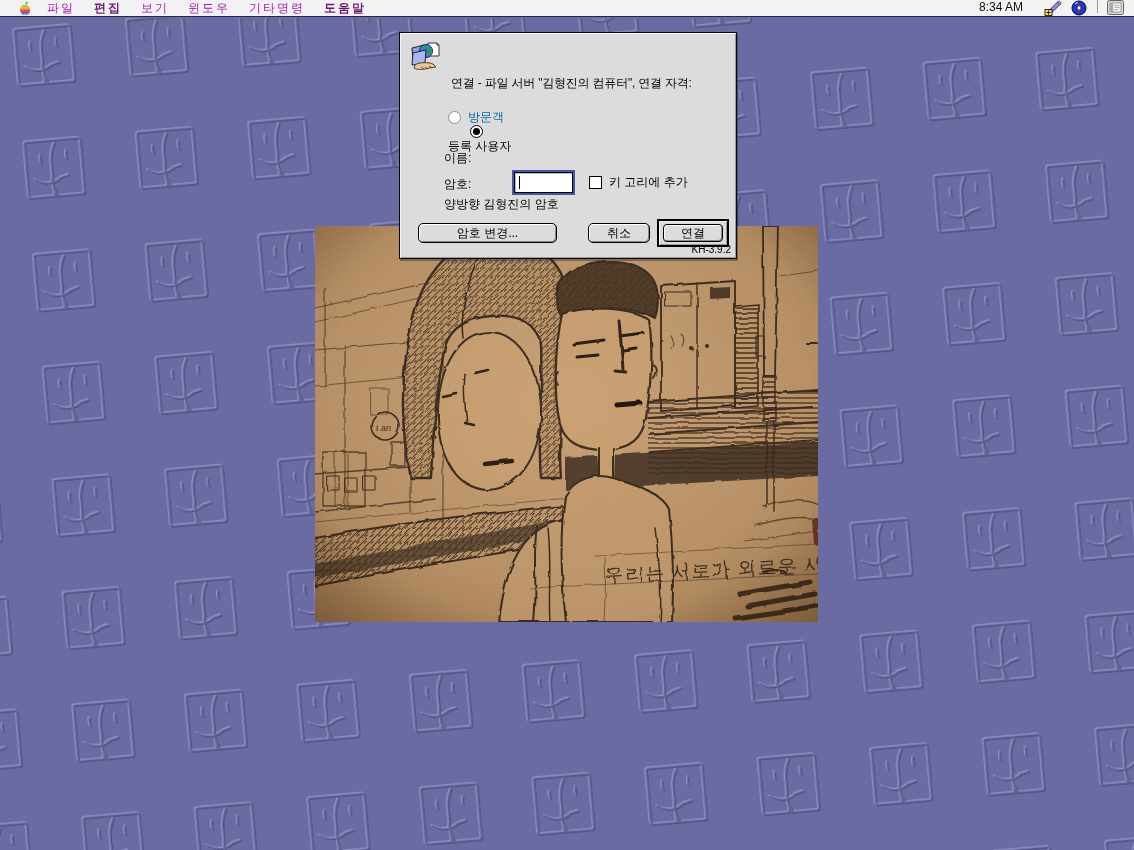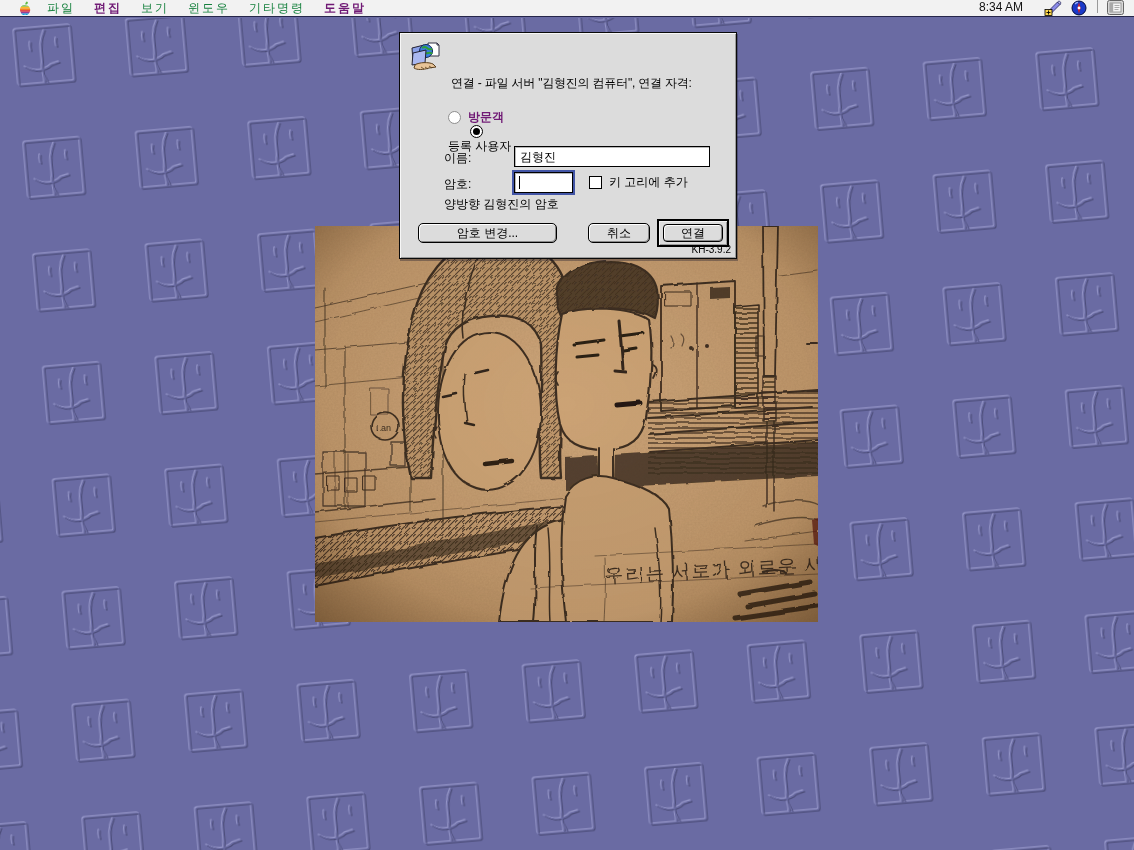--- a/index.html
+++ b/index.html
@@ -9,41 +9,41 @@
   .desktop-svg{position:absolute;left:0;top:18px;width:1134px;height:832px;}
   .picture-svg{position:absolute;left:315px;top:226px;width:503px;height:396px;}
 
   
   .menubar{position:absolute;left:0;top:0;width:1134px;height:17px;
     background:#f2f2f2;border-bottom:1px solid #26264a;
     display:flex;align-items:center;font-size:12px;color:#000;z-index:30;
     padding:0 10px;box-sizing:border-box;}
   .menubar .apple{margin:0 16px 0 8px;}
   .menu-item{margin-right:19px;white-space:nowrap;cursor:default;letter-spacing:2px;}
-  .menu-item.disabled{color:#15803d;}
+  .menu-item.disabled{color:#a21caf;}
   .menu-item.enabled{color:#701a75;font-weight:bold;}
   .mb-right{margin-left:auto;display:flex;align-items:flex-start;}
   .clock{margin-right:12px;font-size:12px;color:#111;}
   .mb-icon{margin-left:9px;}
   .mb-divider{width:1px;height:13px;background:#9a9a9a;margin-left:10px;}
 
   
   .dialog{position:absolute;left:399px;top:32px;width:338px;height:227px;z-index:20;
     background:#dcdcdc;border:1px solid #0a0a0a;box-sizing:border-box;
     box-shadow:inset 1px 1px 0 #f7f7f7,inset -1px -1px 0 #9b9b9b,1px 2px 0 rgba(20,20,40,.35);
     font-size:12px;color:#000;}
   .dlg-icon{position:absolute;left:9px;top:7px;}
   .dlg-msg{position:absolute;left:51px;top:42px;white-space:nowrap;letter-spacing:-0.2px;}
   .radio-row{position:absolute;left:48px;display:flex;align-items:center;}
   .radio{width:11px;height:11px;border-radius:50%;border:1px solid #000;background:#fff;
     margin-right:7px;position:relative;box-sizing:content-box;}
   .radio.sel::after{content:"";position:absolute;left:2px;top:2px;width:7px;height:7px;
     border-radius:50%;background:#000;}
   .radio.dis{border-color:#8e8e8e;}
-  .radio-row.dis{color:#701a75;font-weight:bold;}
+  .radio-row.dis{color:#0369a1;}
   .fld-label{position:absolute;left:44px;}
   .text-field{position:absolute;background:#fff;border:1px solid #000;box-sizing:border-box;
     box-shadow:inset 1px 1px 0 #b9b9b9;font-size:12px;padding:2px 0 0 5px;}
   .name-field{left:114px;top:113px;width:196px;height:21px;}
   .pw-field{left:114px;top:139px;width:59px;height:21px;
     box-shadow:inset 1px 1px 0 #b9b9b9,0 0 0 2px #4255a6;}
   .caret{position:absolute;left:4px;top:3px;width:1px;height:13px;background:#000;}
   .chk-row{position:absolute;left:189px;top:141px;display:flex;align-items:center;}
   .checkbox{width:11px;height:11px;border:1px solid #000;background:#fff;margin-right:7px;}
   .dlg-note{position:absolute;left:44px;top:163px;}
@@ -286,21 +286,20 @@
     <div class="radio-row dis" style="top:76px;">
       <span class="radio dis"></span>
       <span>방문객</span>
     </div>
     <div class="radio-row" style="top:92px;flex-direction:column;">
       <span class="radio sel"></span>
       <span>등록 사용자</span>
     </div>
 
     <div class="fld-label" style="top:117px;">이름:</div>
-    <div class="text-field name-field">김형진</div>
 
     <div class="fld-label" style="top:143px;">암호:</div>
     <div class="text-field pw-field">
       <span class="caret"></span>
     </div>
 
     <div class="chk-row">
       <span class="checkbox"></span>
       <span>키 고리에 추가</span>
     </div>

